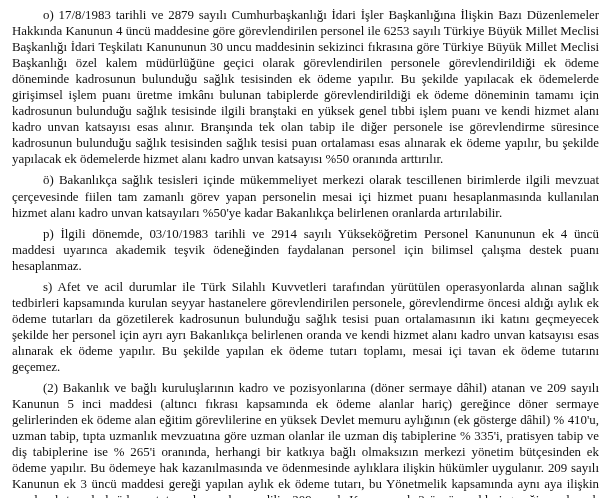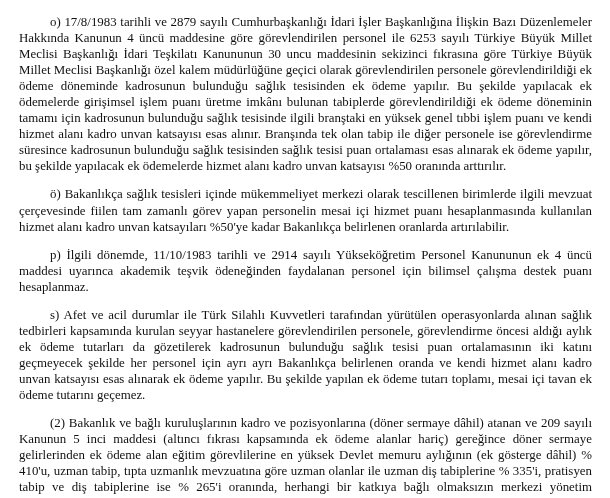--- a/index.html
+++ b/index.html
@@ -19,29 +19,29 @@
     box-sizing: border-box;
     padding: 2px 6px 0 7px;
     background: #ffffff;
     color: #111111;
     font-family: "Liberation Serif", "DejaVu Serif", serif;
     font-size: 12.9px;
     line-height: 16.05px;
     text-align: justify;
   }
   .page p {
-    margin: 12px;
+    margin: 5px;
     padding: 0;
     text-indent: 31px;
     text-align: justify;
     text-justify: inter-word;
   }
 </style>
 </head>
 <body>
 
 <div class="page">
   <p>o) 17/8/1983 tarihli ve 2879 sayılı Cumhurbaşkanlığı İdari İşler Başkanlığına İlişkin Bazı Düzenlemeler Hakkında Kanunun 4 üncü maddesine göre görevlendirilen personel ile 6253 sayılı Türkiye Büyük Millet Meclisi Başkanlığı İdari Teşkilatı Kanununun 30 uncu maddesinin sekizinci fıkrasına göre Türkiye Büyük Millet Meclisi Başkanlığı özel kalem müdürlüğüne geçici olarak görevlendirilen personele görevlendirildiği ek ödeme döneminde kadrosunun bulunduğu sağlık tesisinden ek ödeme yapılır. Bu şekilde yapılacak ek ödemelerde girişimsel işlem puanı üretme imkânı bulunan tabiplerde görevlendirildiği ek ödeme döneminin tamamı için kadrosunun bulunduğu sağlık tesisinde ilgili branştaki en yüksek genel tıbbi işlem puanı ve kendi hizmet alanı kadro unvan katsayısı esas alınır. Branşında tek olan tabip ile diğer personele ise görevlendirme süresince kadrosunun bulunduğu sağlık tesisinden sağlık tesisi puan ortalaması esas alınarak ek ödeme yapılır, bu şekilde yapılacak ek ödemelerde hizmet alanı kadro unvan katsayısı %50 oranında arttırılır.</p>
   <p>ö) Bakanlıkça sağlık tesisleri içinde mükemmeliyet merkezi olarak tescillenen birimlerde ilgili mevzuat çerçevesinde fiilen tam zamanlı görev yapan personelin mesai içi hizmet puanı hesaplanmasında kullanılan hizmet alanı kadro unvan katsayıları %50'ye kadar Bakanlıkça belirlenen oranlarda artırılabilir.</p>
-  <p>p) İlgili dönemde, 11/10/1983 tarihli ve 2914 sayılı Yükseköğretim Personel Kanununun ek 4 üncü maddesi uyarınca akademik teşvik ödeneğinden faydalanan personel için bilimsel çalışma destek puanı hesaplanmaz.</p>
+  <p>p) İlgili dönemde, 03/10/1983 tarihli ve 2914 sayılı Yükseköğretim Personel Kanununun ek 4 üncü maddesi uyarınca akademik teşvik ödeneğinden faydalanan personel için bilimsel çalışma destek puanı hesaplanmaz.</p>
   <p>s) Afet ve acil durumlar ile Türk Silahlı Kuvvetleri tarafından yürütülen operasyonlarda alınan sağlık tedbirleri kapsamında kurulan seyyar hastanelere görevlendirilen personele, görevlendirme öncesi aldığı aylık ek ödeme tutarları da gözetilerek kadrosunun bulunduğu sağlık tesisi puan ortalamasının iki katını geçmeyecek şekilde her personel için ayrı ayrı Bakanlıkça belirlenen oranda ve kendi hizmet alanı kadro unvan katsayısı esas alınarak ek ödeme yapılır. Bu şekilde yapılan ek ödeme tutarı toplamı, mesai içi tavan ek ödeme tutarını geçemez.</p>
   <p>(2) Bakanlık ve bağlı kuruluşlarının kadro ve pozisyonlarına (döner sermaye dâhil) atanan ve 209 sayılı Kanunun 5 inci maddesi (altıncı fıkrası kapsamında ek ödeme alanlar hariç) gereğince döner sermaye gelirlerinden ek ödeme alan eğitim görevlilerine en yüksek Devlet memuru aylığının (ek gösterge dâhil) % 410'u, uzman tabip, tıpta uzmanlık mevzuatına göre uzman olanlar ile uzman diş tabiplerine % 335'i, pratisyen tabip ve diş tabiplerine ise % 265'i oranında, herhangi bir katkıya bağlı olmaksızın merkezi yönetim bütçesinden ek ödeme yapılır. Bu ödemeye hak kazanılmasında ve ödenmesinde aylıklara ilişkin hükümler uygulanır. 209 sayılı Kanunun ek 3 üncü maddesi gereği yapılan aylık ek ödeme tutarı, bu Yönetmelik kapsamında aynı aya ilişkin yapılacak temel ek ödeme tutarından mahsup edilir. 209 sayılı Kanunun ek 3 üncü maddesi gereği yapılan ek ödemenin bu Yönetmelik kapsamında aynı aya ilişkin olarak yapılacak ek ödemeden fazla olması halinde aradaki fark geri alınmaz.</p>
 </div>
 
 </body></html>

